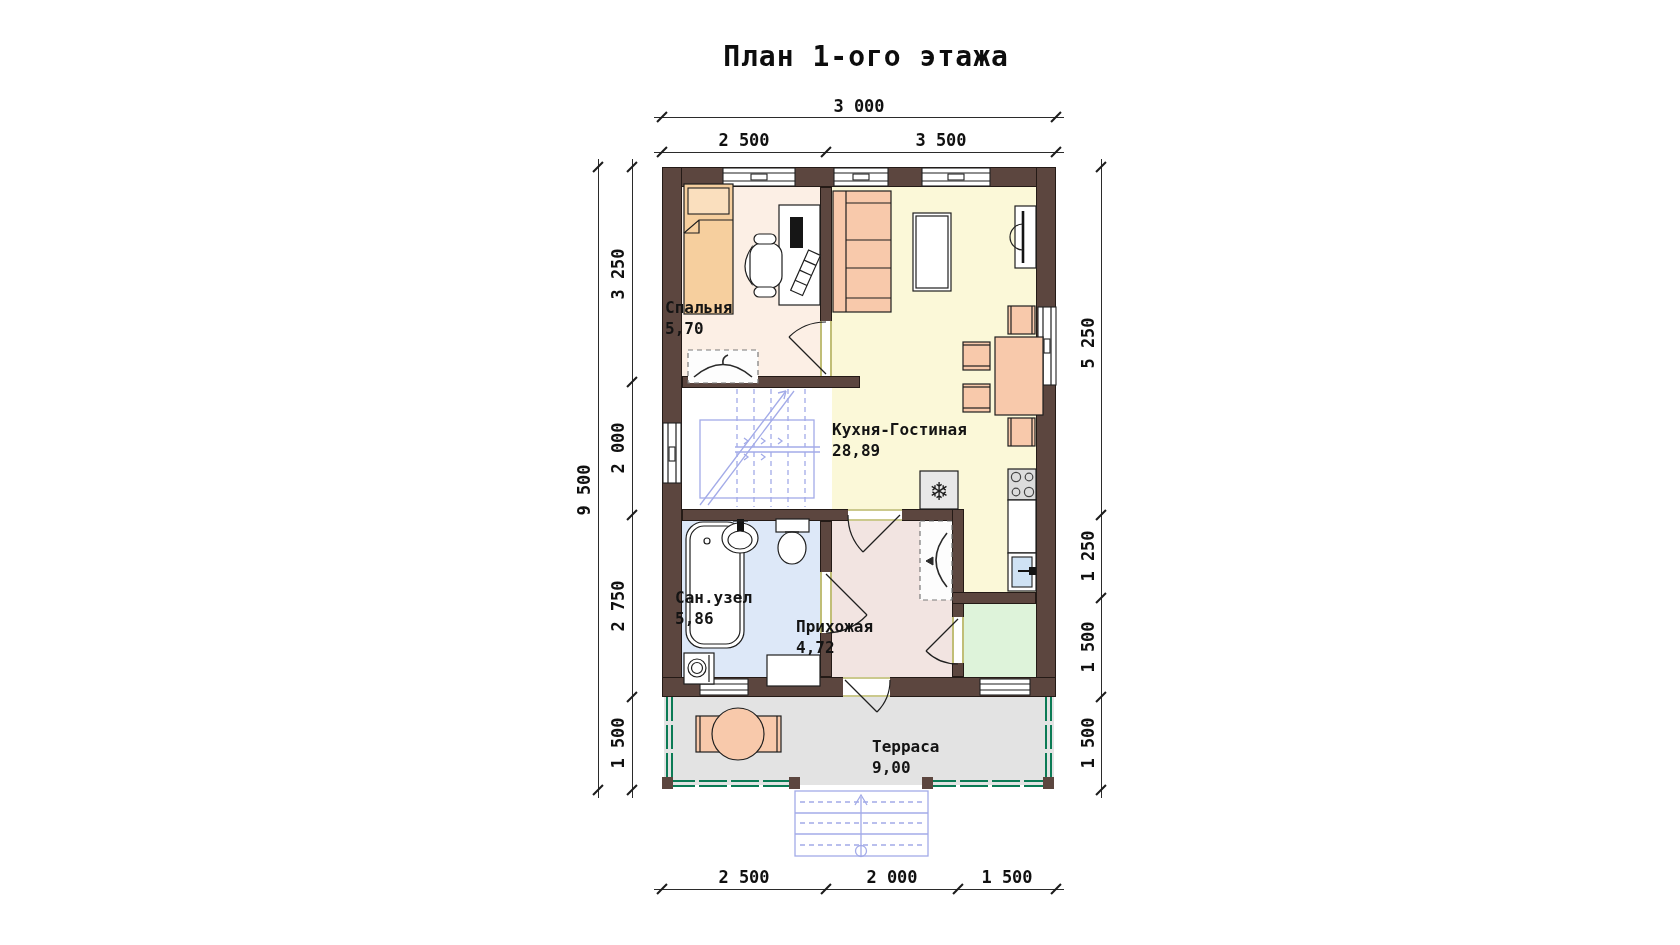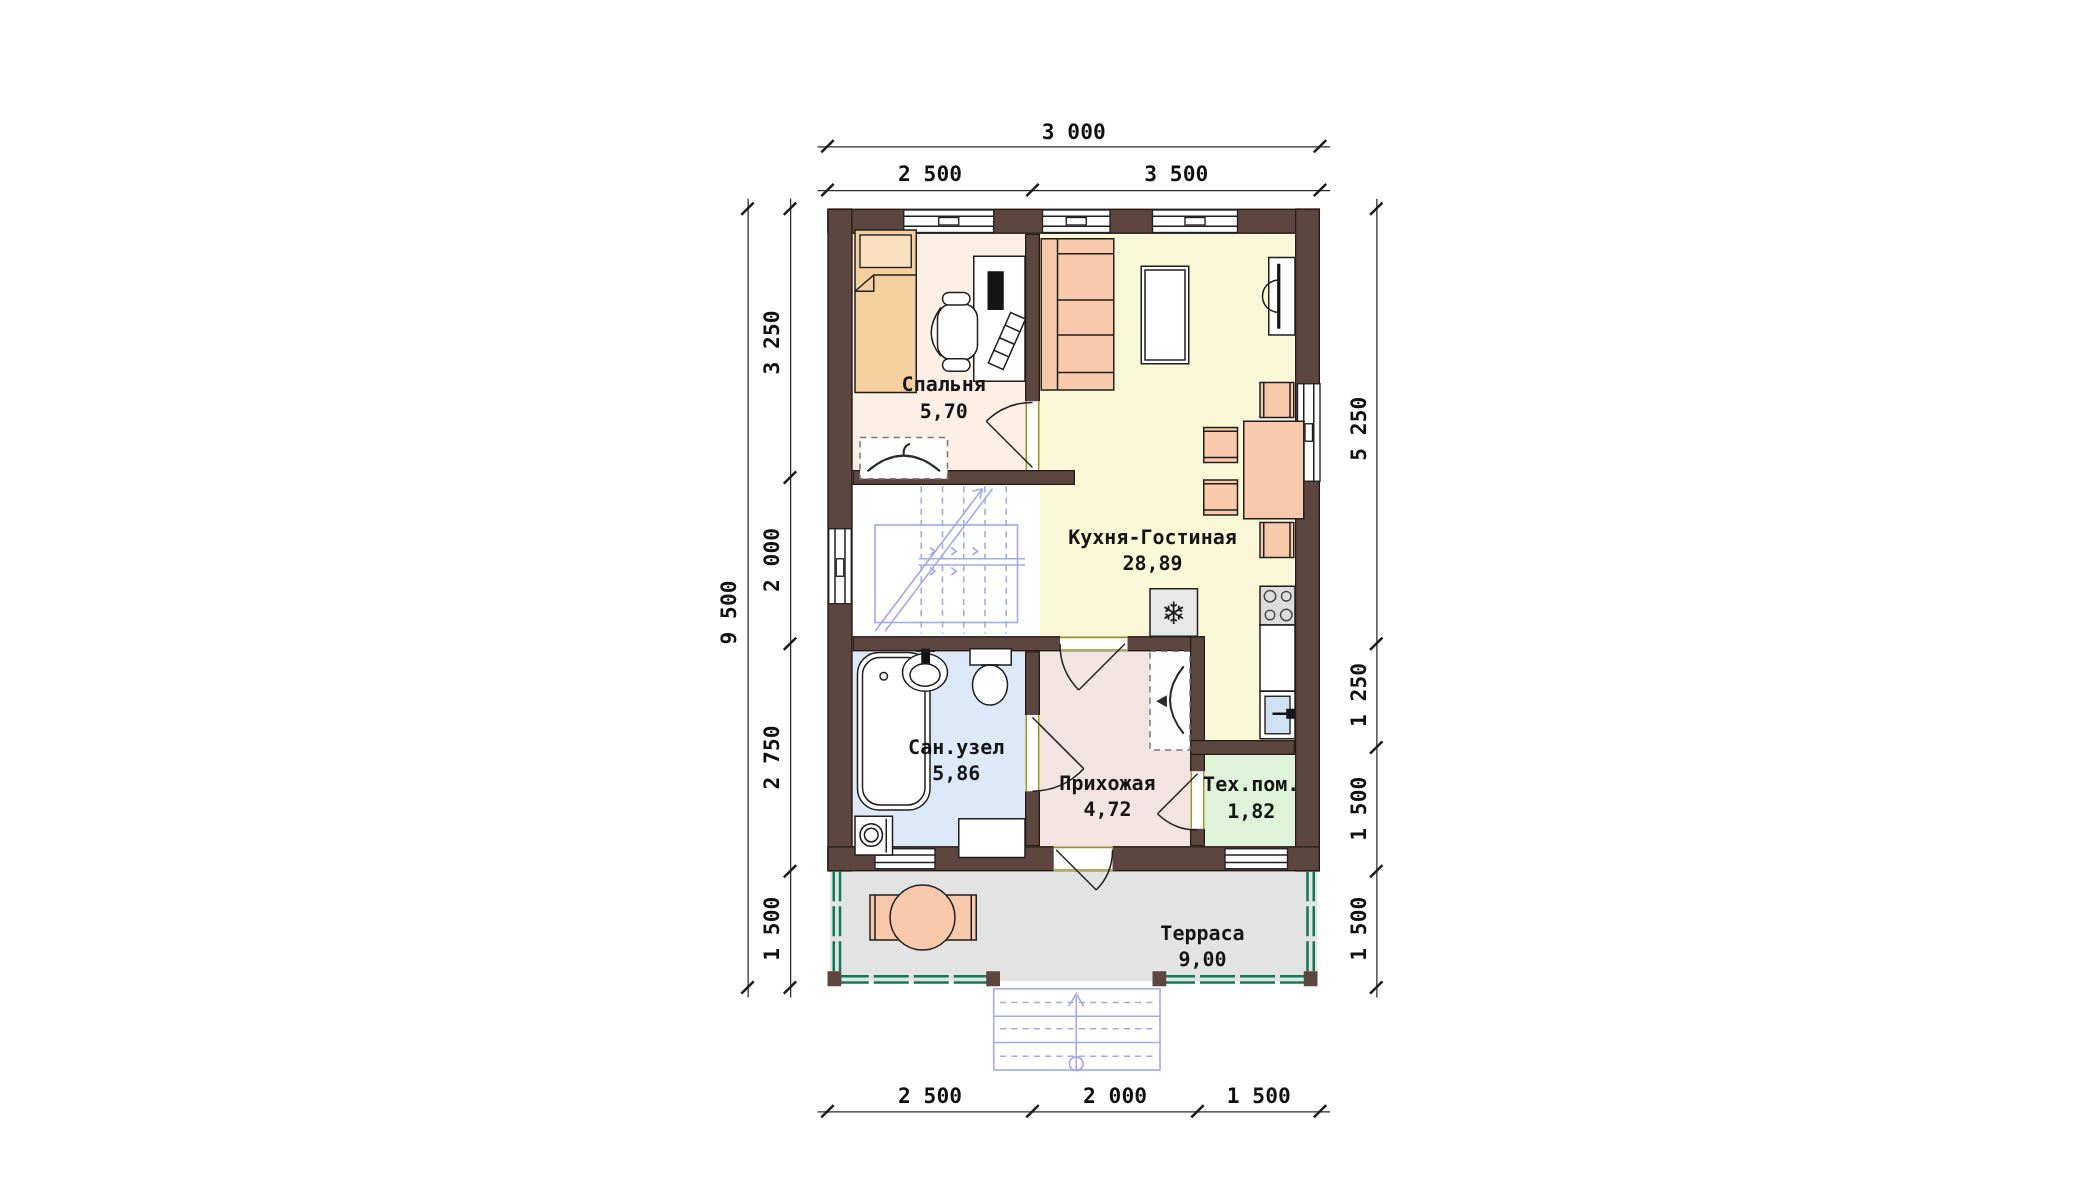--- a/index.html
+++ b/index.html
@@ -8,21 +8,21 @@
   .abs{position:absolute;}
   .floor{position:absolute;}
   .wall{position:absolute;background:var(--c-wall,#5c463f);outline:1px solid #241a16;outline-offset:-1px;}
   .opening{position:absolute;background:#fff;}
   .dimline-h{position:absolute;height:1px;background:#2b2b2b;}
   .dimline-v{position:absolute;width:1px;background:#2b2b2b;}
   .tick{position:absolute;width:14px;height:0;border-top:2px solid #1c1c1c;transform:rotate(-45deg);}
   .dimtxt{position:absolute;width:80px;height:20px;text-align:center;
           font-weight:700;font-size:17px;color:#101010;white-space:nowrap;}
   .vtext{transform:rotate(-90deg);transform-origin:center;}
-  .rlabel{position:absolute;width:180px;text-align:center;font-weight:700;font-size:16px;
+  .rlabel{position:absolute;width:180px;text-align:left;font-weight:700;font-size:16px;
           line-height:21px;color:#141414;white-space:nowrap;}
   .title{position:absolute;left:566px;top:40px;width:600px;text-align:center;
          font-weight:700;font-size:28px;letter-spacing:1px;color:#0d0d0d;}
   .snow{position:absolute;display:flex;align-items:center;justify-content:center;
         font-size:27px;color:#1b1b1b;}
   svg .ln{stroke:#1f1f1f;stroke-width:1.2;fill:none;}
   svg .wht{fill:#ffffff;stroke:#1f1f1f;stroke-width:1.2;}
   svg .furn{fill:var(--c-furniture,#f8c9ab);stroke:#1f1f1f;stroke-width:1.2;}
   svg .bedc{fill:var(--c-bed,#f6cf9e);stroke:#1f1f1f;stroke-width:1.2;}
   svg .gray{fill:var(--c-appliance_gray,#dcdcdc);stroke:#1f1f1f;stroke-width:1.2;}
@@ -31,20 +31,21 @@
   svg .rail{stroke:var(--c-railing,#0b7b55);stroke-width:2;fill:none;}
   svg .thr{stroke:var(--c-threshold,#97931c);stroke-width:1.2;fill:none;}
   svg .dashed{stroke-dasharray:5 4;}
   svg .wrd{fill:#fdfdfd;stroke:#7a7a7a;stroke-width:1.2;stroke-dasharray:5 4;}
 </style>
 </head>
 <body>
 
 <div id="canvas">
 
+  <div class="title">План 1-ого этажа</div>
 
   <div class="floor" style="left:682px;top:187px;width:138px;height:189px;background:var(--c-bedroom_floor);"></div>
   <div class="floor" style="left:682px;top:388px;width:138px;height:121px;background:var(--c-stairs_floor);"></div>
   <div class="floor" style="left:682px;top:521px;width:138px;height:156px;background:var(--c-bathroom_floor);"></div>
   <div class="floor" style="left:832px;top:187px;width:204px;height:322px;background:var(--c-kitchen_floor);"></div>
   <div class="floor" style="left:964px;top:509px;width:72px;height:83px;background:var(--c-kitchen_floor);"></div>
   <div class="floor" style="left:832px;top:521px;width:120px;height:156px;background:var(--c-hallway_floor);"></div>
   <div class="floor" style="left:964px;top:604px;width:72px;height:73px;background:var(--c-tech_floor);"></div>
   <div class="floor" style="left:664px;top:697px;width:390px;height:88px;background:var(--c-terrace_floor);"></div>
 
@@ -326,24 +327,20 @@
     <div>Кухня-Гостиная</div>
     <div>28,89</div>
   </div>
   <div class="rlabel" style="left:675px;top:587px;">
     <div>Сан.узел</div>
     <div>5,86</div>
   </div>
   <div class="rlabel" style="left:796px;top:616px;">
     <div>Прихожая</div>
     <div>4,72</div>
-  </div>
-  <div class="rlabel" style="left:911px;top:617px;">
-    <div>Тех.пом.</div>
-    <div>1,82</div>
   </div>
   <div class="rlabel" style="left:872px;top:723px;margin-top:13px;">
     <div>Терраса</div>
     <div>9,00</div>
   </div>
 
   <div class="dimline-h" style="left:654px;top:117px;width:410px;"></div>
   <div class="dimline-h" style="left:654px;top:152px;width:410px;"></div>
   <div class="dimline-h" style="left:654px;top:889px;width:410px;"></div>
   <div class="dimline-v" style="left:598px;top:159px;height:639px;"></div>

